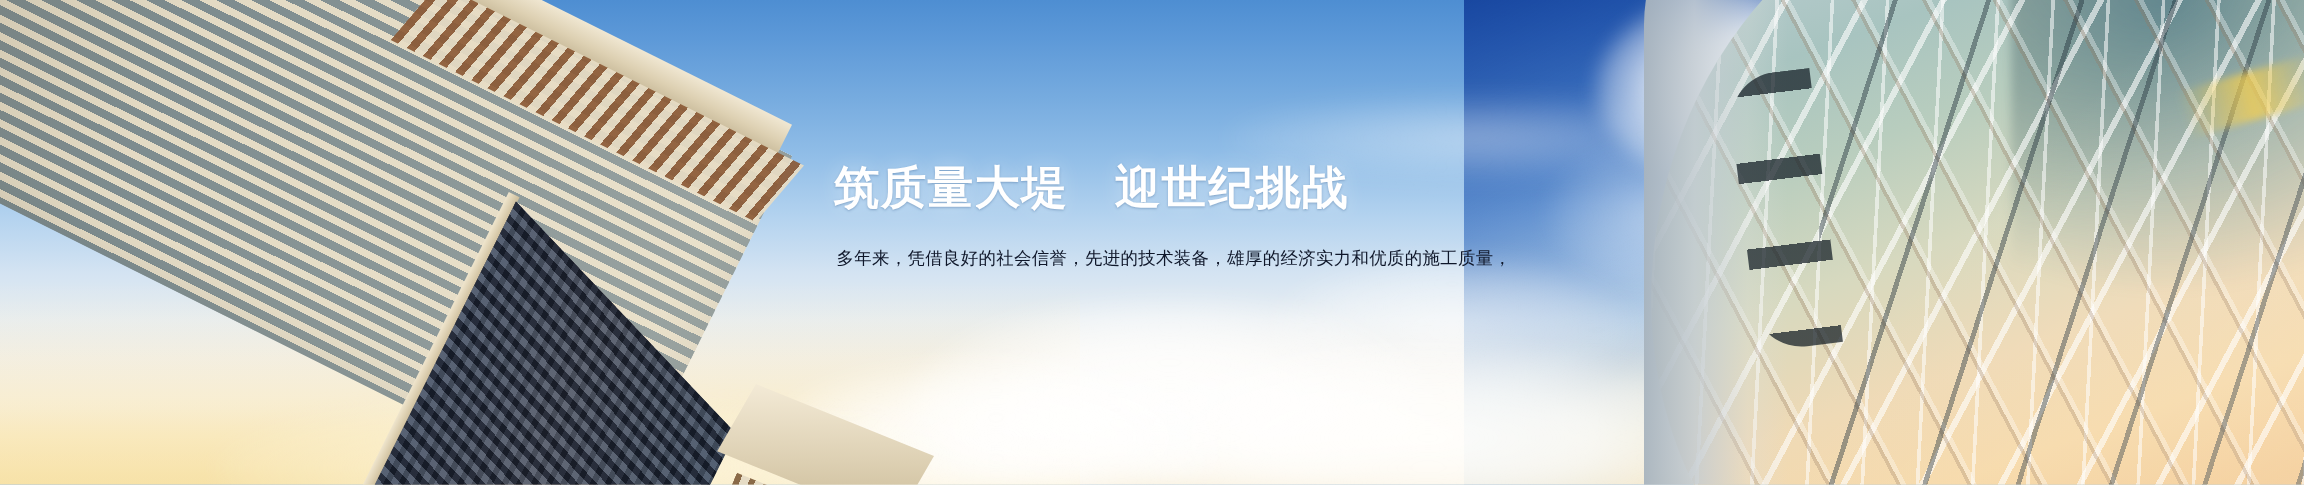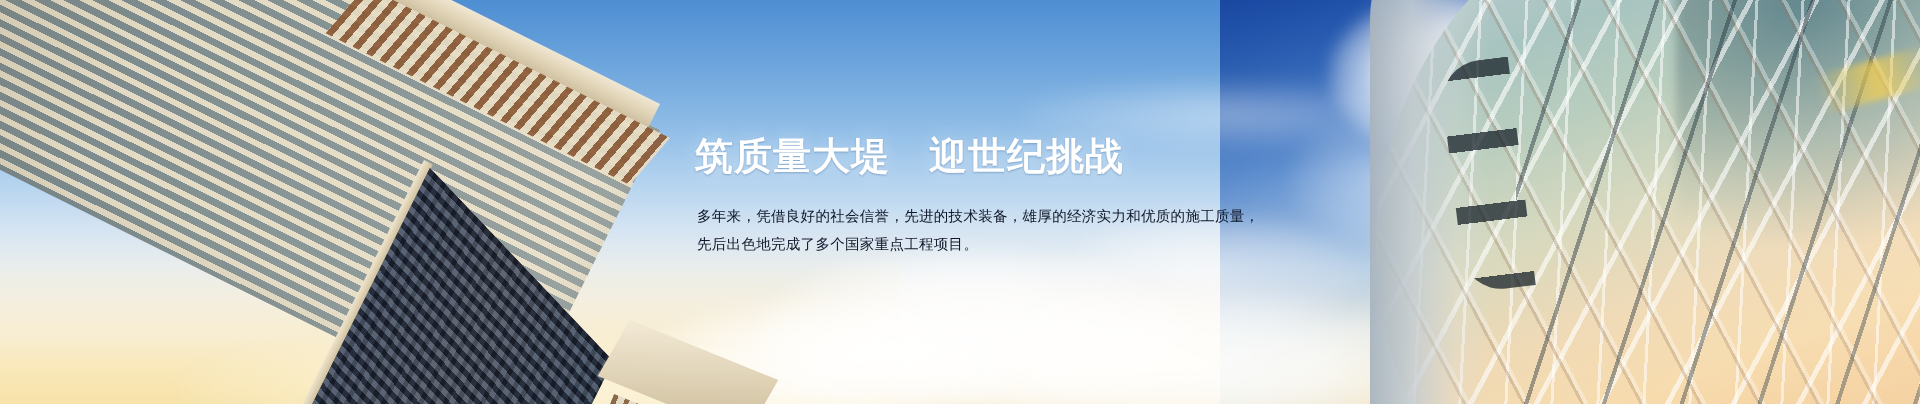--- a/index.html
+++ b/index.html
@@ -385,17 +385,16 @@
       <div class="tr-soft"></div>
     </div>
     <div class="tr-edge"></div>
     <div class="tr-slots"></div>
   </div>
 
   <div class="copy">
     <h1 class="headline">筑质量大堤　迎世纪挑战</h1>
     <div class="subcopy">
       <p>多年来，凭借良好的社会信誉，先进的技术装备，雄厚的经济实力和优质的施工质量，</p>
-      <p>先后出色地完成了多个国家重点工程项目。</p>
     </div>
   </div>
 
 </div>
 
 </body></html>

